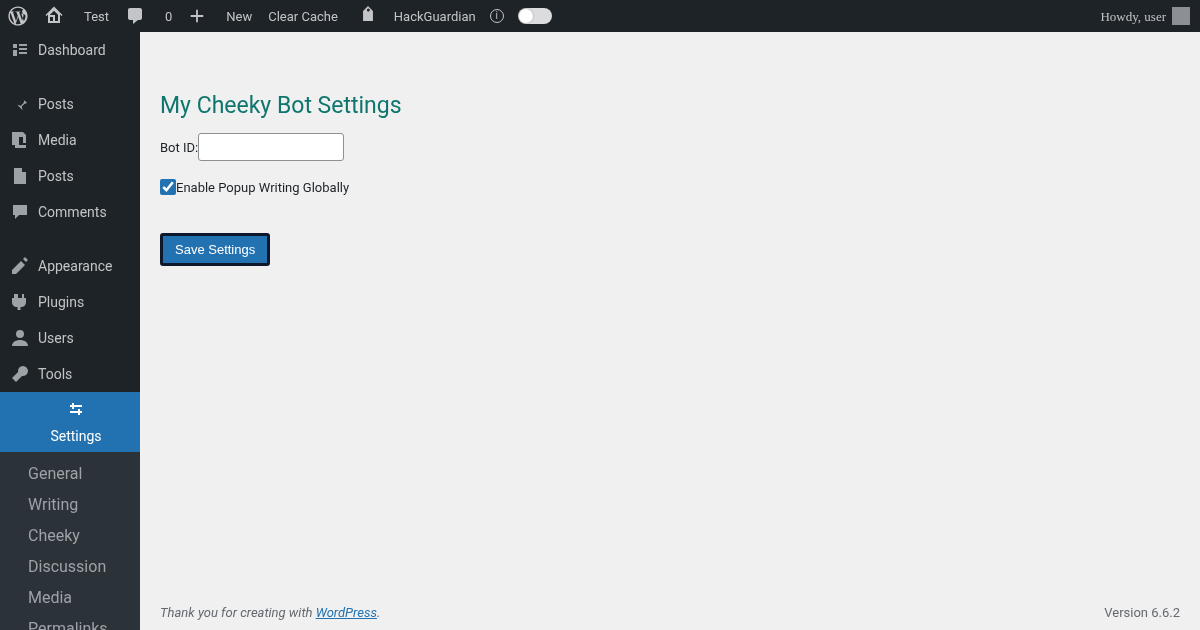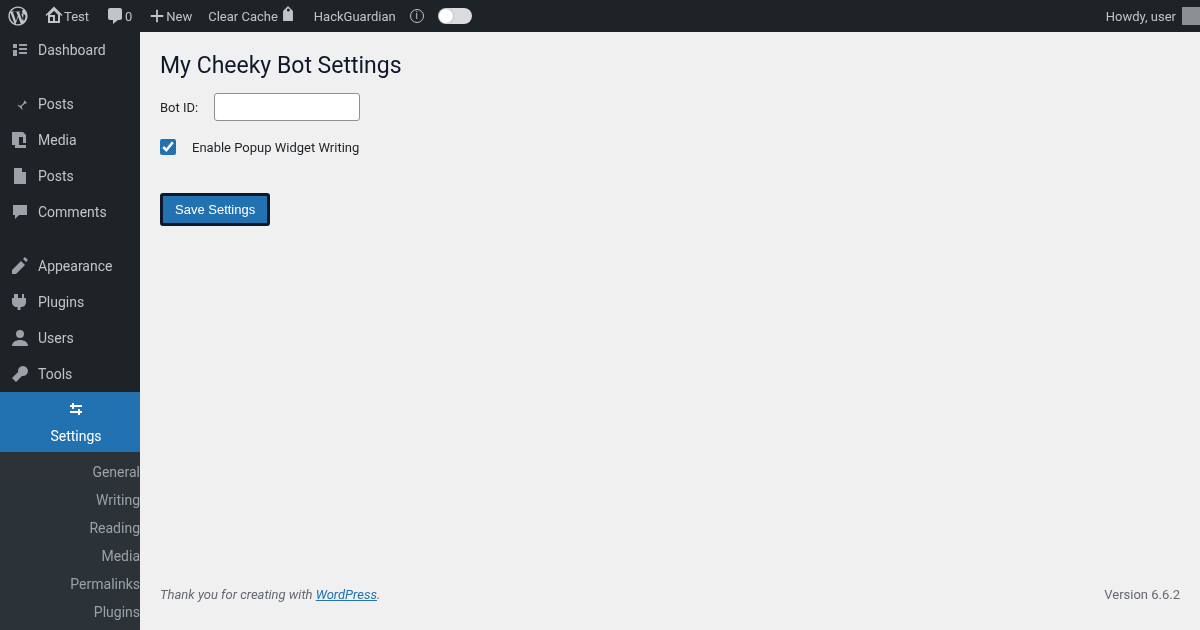--- a/index.html
+++ b/index.html
@@ -1,47 +1,47 @@
 <!DOCTYPE html>
 <html><head>
 <meta charset="utf-8">
 <style>
   * { box-sizing: border-box; margin: 0; padding: 0; }
   html, body { width: 1200px; height: 630px; font-family: -apple-system, BlinkMacSystemFont, "Segoe UI", Roboto, Helvetica, Arial, sans-serif; font-size: 13px; color: #3c434a; background: #f0f0f1; overflow: hidden; }
   
   .adminbar { position: absolute; top:0; left:0; right:0; height: 32px; background: #1d2327; color: #c3c4c7; display:flex; align-items:center; font-size:13px; }
-  .adminbar .ab-item { display:flex; align-items:center; gap:0; padding:0 8px; color:#c3c4c7; cursor:pointer; height:32px; }
+  .adminbar .ab-item { display:flex; align-items:center; gap:20px; padding:0 8px; color:#c3c4c7; cursor:pointer; height:32px; }
   .adminbar .ab-item svg { width:20px; height:20px; fill:#c3c4c7; }
   .adminbar .sep-plus svg { width:18px; height:18px; }
-  .adminbar .ab-right { margin-left:auto; display:flex; align-items:center; gap:6px;}
+  .adminbar .ab-right { margin-left:auto; display:flex; align-items:flex-end; padding-right:10px; gap:6px;font-family:Liberation Serif, serif;}
   .avatar-sq { width:18px; height:18px; background:#8c8f94; }
   .tag-icon { width:14px; height:14px; transform:rotate(45deg); fill:#ffb900; }
   .hg-toggle { width:34px; height:16px; border-radius:10px; background:#dcdcde; position:relative; }
   .hg-toggle::after{ content:""; position:absolute; left:1px; top:1px; width:14px; height:14px; border-radius:50%; background:#fff; box-shadow:0 0 2px rgba(0,0,0,.3);}
   .info-circ{ width:14px;height:14px;border:1.5px solid #c3c4c7;border-radius:50%;display:inline-flex;align-items:center;justify-content:center;font-size:10px;line-height:1;}
   
   .sidebar { position:absolute; top:32px; left:0; bottom:0; width:152px; background:#1d2327; color:#c3c4c7; font-size:14px; }
   .menu-item { display:flex; align-items:center; gap:8px; padding:8px 10px; cursor:pointer; color:#c3c4c7; }
   .menu-item svg { width:20px; height:20px; fill:#9ca2a7; flex:0 0 20px; }
   .menu-sep { height:18px; }
   .menu-item.current { background:#2271b1; color:#fff; position:relative;flex-direction:column; }
   .menu-item.current svg{ fill:#fff; }
   .menu-item.current::after{ content:""; position:absolute; right:-0px; top:50%; margin-top:-8px; border:8px solid transparent; border-right-color:#f0f0f1; }
   .submenu { background:#2c3338; padding:6px 0 8px; }
-  .submenu a{ display:block; padding:6px 12px; color:#9ca2a7; font-size:14px; cursor:pointer;text-align:right;}
+  .submenu a{ display:block; padding:6px 28px; color:#9ca2a7; font-size:16px; cursor:pointer;}
   .submenu a.current{ color:#fff; font-weight:600;}
   
   .main { position:absolute; top:32px; left:140px; right:0; bottom:0; background:#f0f0f1; padding:20px 20px 0 20px; }
-  .main h1{ font-size:23px; font-weight:400; color:#0f172a; margin-bottom:14px;}
-  .row{ display:flex; align-items:center; gap:16px; margin-bottom:18px; }
+  .main h1{ font-size:23px; font-weight:400; color:#0f766e; margin-bottom:14px;margin-top:40px;}
+  .row{ display:flex; align-items:center; gap:0; margin-bottom:18px; }
   .row label{ color:#1d2327; font-size:13px;}
   .row input[type=text]{ width:146px; height:28px; border:1px solid #8c8f94; border-radius:3px; background:#fff; padding:0 6px; font-size:13px;}
   .row input[type=checkbox]{ width:16px;height:16px; accent-color:#2271b1; }
   .save-btn{ background:#2271b1; color:#fff; border:3px solid #0f172a; border-radius:3px; padding:6px 12px; font-size:13px; cursor:pointer; margin-top:20px;}
-  .footer{ position:absolute; left:20px; right:20px; bottom:28px; display:flex; justify-content:space-between; color:#646970; font-style:italic; font-size:13px;}
+  .footer{ position:absolute; left:20px; right:20px; bottom:10px; display:flex; justify-content:space-between; color:#646970; font-style:italic; font-size:13px;}
   .footer a{ color:#2271b1; text-decoration:underline; cursor:pointer;}
   .footer .ver{ font-style:normal;text-align:center;}
 </style>
 </head>
 <body>
 
 <div class="adminbar">
   <div class="ab-item">
     <svg viewBox="0 0 20 20">
         <path d="M10 .4C4.7.4.4 4.7.4 10S4.7 19.6 10 19.6 19.6 15.3 19.6 10 15.3.4 10 .4zM1.8 10c0-1.2.3-2.3.7-3.3l3.9 10.7C3.7 16 1.8 13.2 1.8 10zm8.2 8.2c-.8 0-1.6-.1-2.3-.3l2.5-7.1 2.5 6.9c0 .1 0 .1.1.1-.9.3-1.8.4-2.8.4zm1.1-12c.5 0 .9-.1.9-.1.5 0 .4-.7 0-.7 0 0-1.3.1-2.2.1-.8 0-2.1-.1-2.1-.1-.5 0-.5.7-.1.7 0 0 .4.1.9.1l1.3 3.5L8 15.1 5 6.2c.5 0 .9-.1.9-.1.5 0 .4-.7 0-.7 0 0-1.3.1-2.2.1h-.5C4.7 3.3 7.2 1.8 10 1.8c2.1 0 4 .8 5.4 2.1h-.1c-.8 0-1.3.7-1.3 1.4 0 .7.4 1.2.8 1.9.3.5.7 1.2.7 2.2 0 .7-.3 1.5-.6 2.6l-.8 2.6-2.9-8.4zm6.4 3.8c0 1.9-.7 3.7-1.7 5.1l-2.5-7.3c.4-.1.8-.2 1.2-.2l.3.1c1.7.4 2.7 1.4 2.7 2.3z"></path>
@@ -141,38 +141,39 @@
   </div>
   <div class="menu-item current">
     <svg viewBox="0 0 20 20">
         <path d="M4 5h2V3h2v2h8v2h-8v2H6V7H4V5zm0 6h8V9h2v2h2v2h-2v2h-2v-2H4v-2z"></path>
       </svg>
     <span>Settings</span>
   </div>
   <div class="submenu">
     <a>General</a>
     <a>Writing</a>
-    <a>Reading</a>
+    <a>Cheeky</a>
+    <a>Discussion</a>
     <a>Media</a>
     <a>Permalinks</a>
     <a>Plugins</a>
     <a class="current">My Cheeky Bot</a>
   </div>
 
 </div>
 
 <div class="main">
   <h1>My Cheeky Bot Settings</h1>
   <div class="row">
     <label>Bot ID:</label>
     <input type="text" value="" style="">
   </div>
   <div class="row">
     <input type="checkbox" checked="" style="">
-    <label>Enable Popup Widget Writing</label>
+    <label>Enable Popup Writing Globally</label>
   </div>
   <button class="save-btn">Save Settings</button>
 
   <div class="footer">
     <span>
       <span>Thank you for creating with </span><a>WordPress</a><span>.</span>
     </span>
     <span class="ver">Version 6.6.2</span>
   </div>
 </div>

